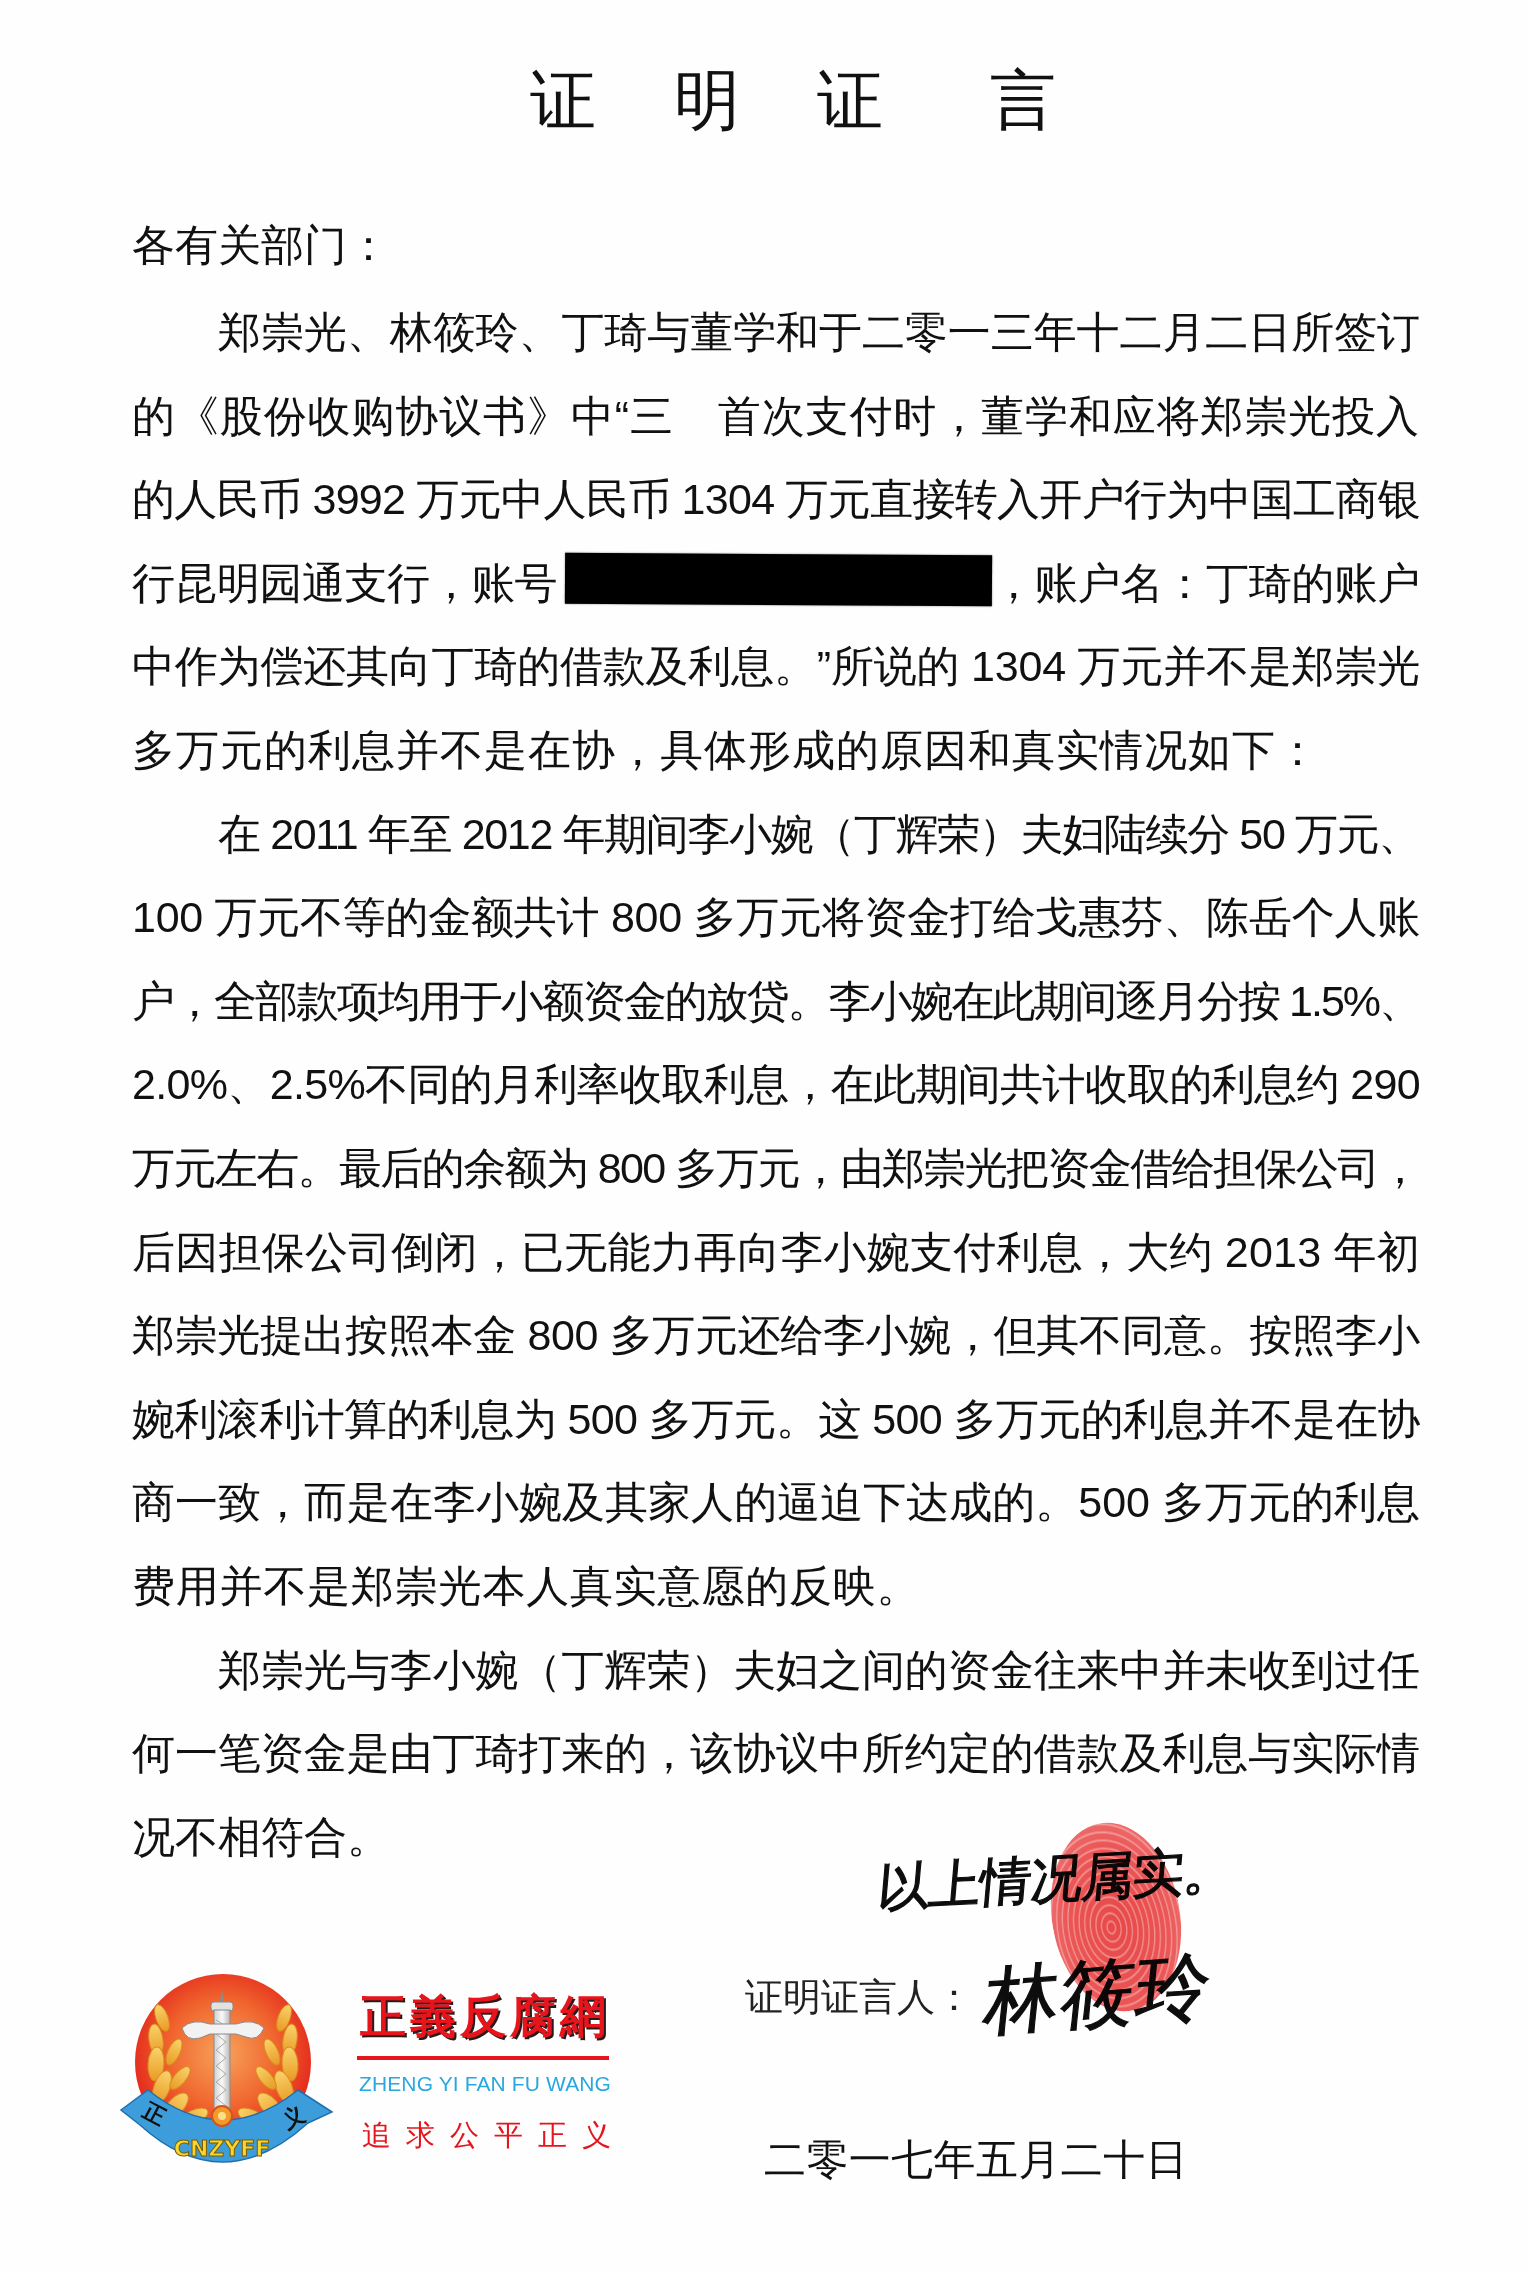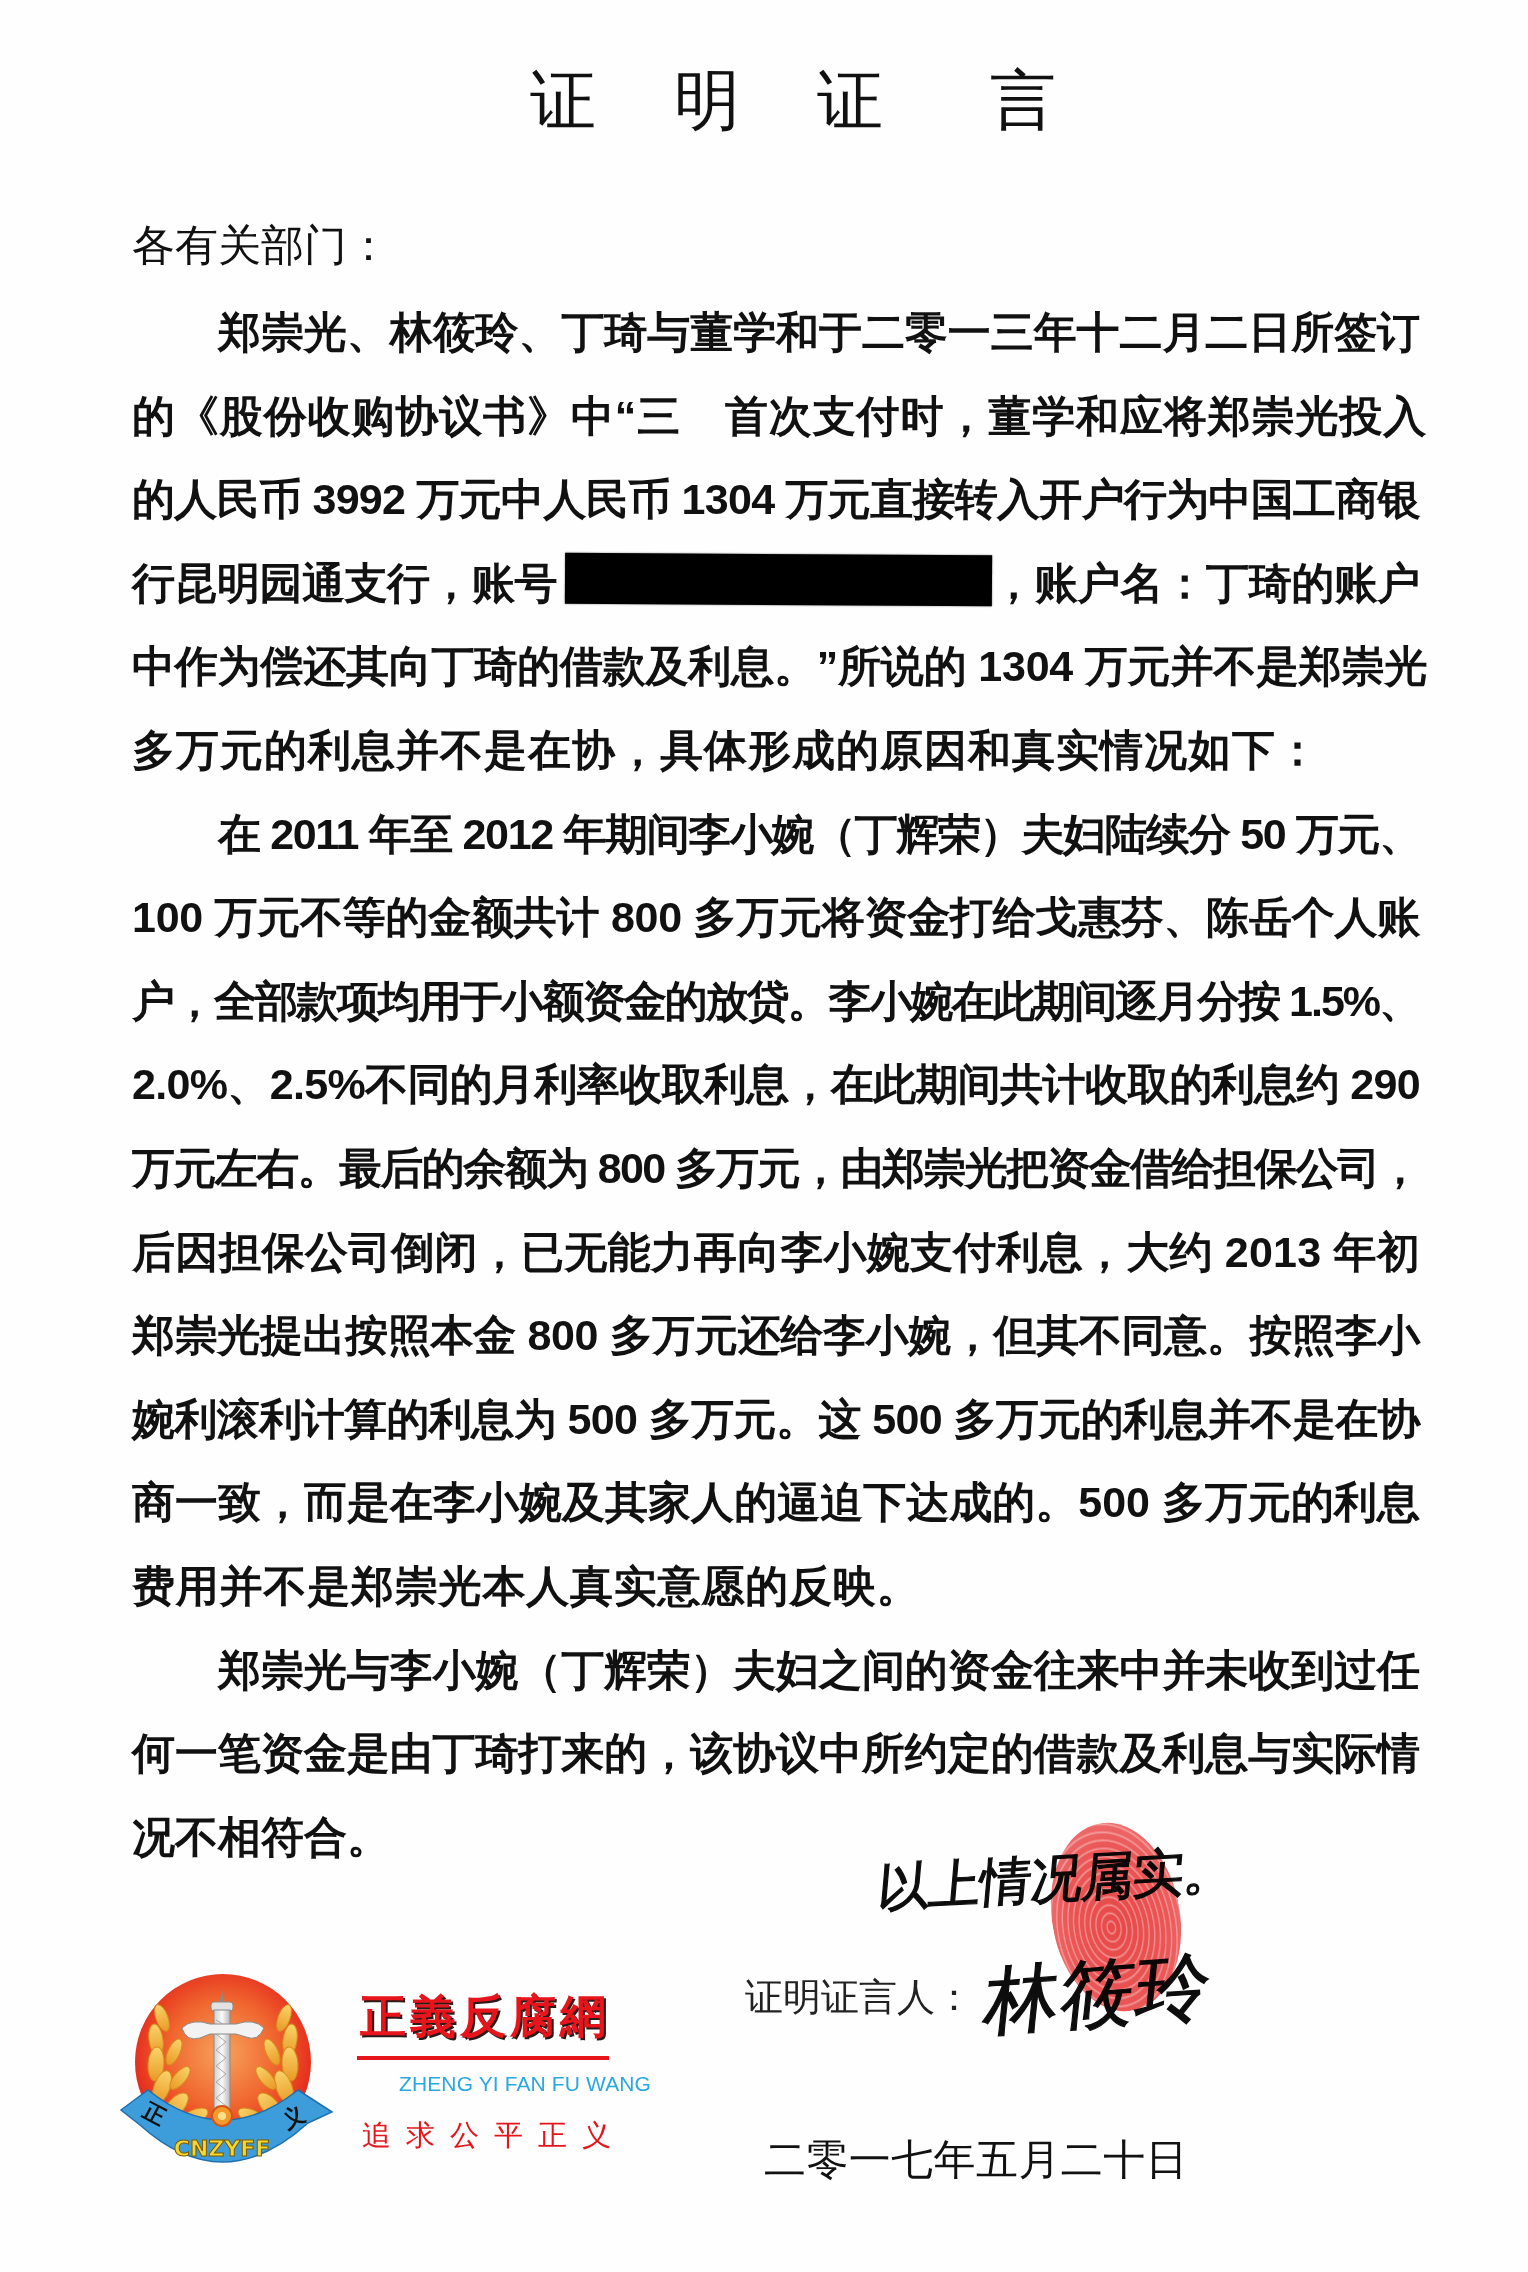--- a/index.html
+++ b/index.html
@@ -13,21 +13,21 @@
 
     
     .title-char {
       position: absolute; top: 64px; width: 70px; text-align: center;
       font-size: 66px; line-height: 72px;
       font-family: "Liberation Sans", sans-serif;
     }
 
     
     .salutation { left: 132px; top: 203px; font-size: 43px; line-height: 84px; white-space: nowrap; }
-    .doc-body { left: 132px; top: 291px; width: 1288px; font-weight: bold; }
+    .doc-body { left: 132px; top: 291px; width: 1288px; }
     .line { height: 83.6px; line-height: 83.6px; font-size: 43px; white-space: nowrap; }
     .line.indent { padding-left: 86px; }
     .txt { display: inline-block; }
     .redact-row { display: flex; align-items: center; }
     .redaction {
       width: 427px; height: 51px; margin-left: 8px;
       background: var(--redaction, #000);
       transform: translateY(-4px) rotate(0.35deg);
       box-shadow: 0 0 2px rgba(0,0,0,0.55);
     }
@@ -168,14 +168,14 @@
     <circle cx="104" cy="156" r="4" fill="#fbe08a"></circle>
   </g>
 
   <text x="26" y="160" font-size="22" font-weight="bold" fill="#111" transform="rotate(28 34 152)">正</text>
   <text x="164" y="165" font-size="22" font-weight="bold" fill="#111" transform="rotate(-25 174 156)">义</text>
   <text x="104" y="196" text-anchor="middle" font-size="22" font-weight="bold" font-family="DejaVu Sans, sans-serif" fill="#f8d62e" stroke="#7a5a00" stroke-width="1">CNZYFF</text>
 </svg>
 
 <div class="abs logo-name">正義反腐網</div>
 <div class="abs logo-rule"></div>
-<div class="abs logo-pinyin"><span class="txt" style="letter-spacing: 0.115625px; margin-left: 40px;">ZHENG YI FAN FU WANG</span></div>
+<div class="abs logo-pinyin"><span class="txt" style="letter-spacing: 0.115625px;">ZHENG YI FAN FU WANG</span></div>
 <div class="abs logo-slogan">追求公平正义</div>
 
 </body></html>

